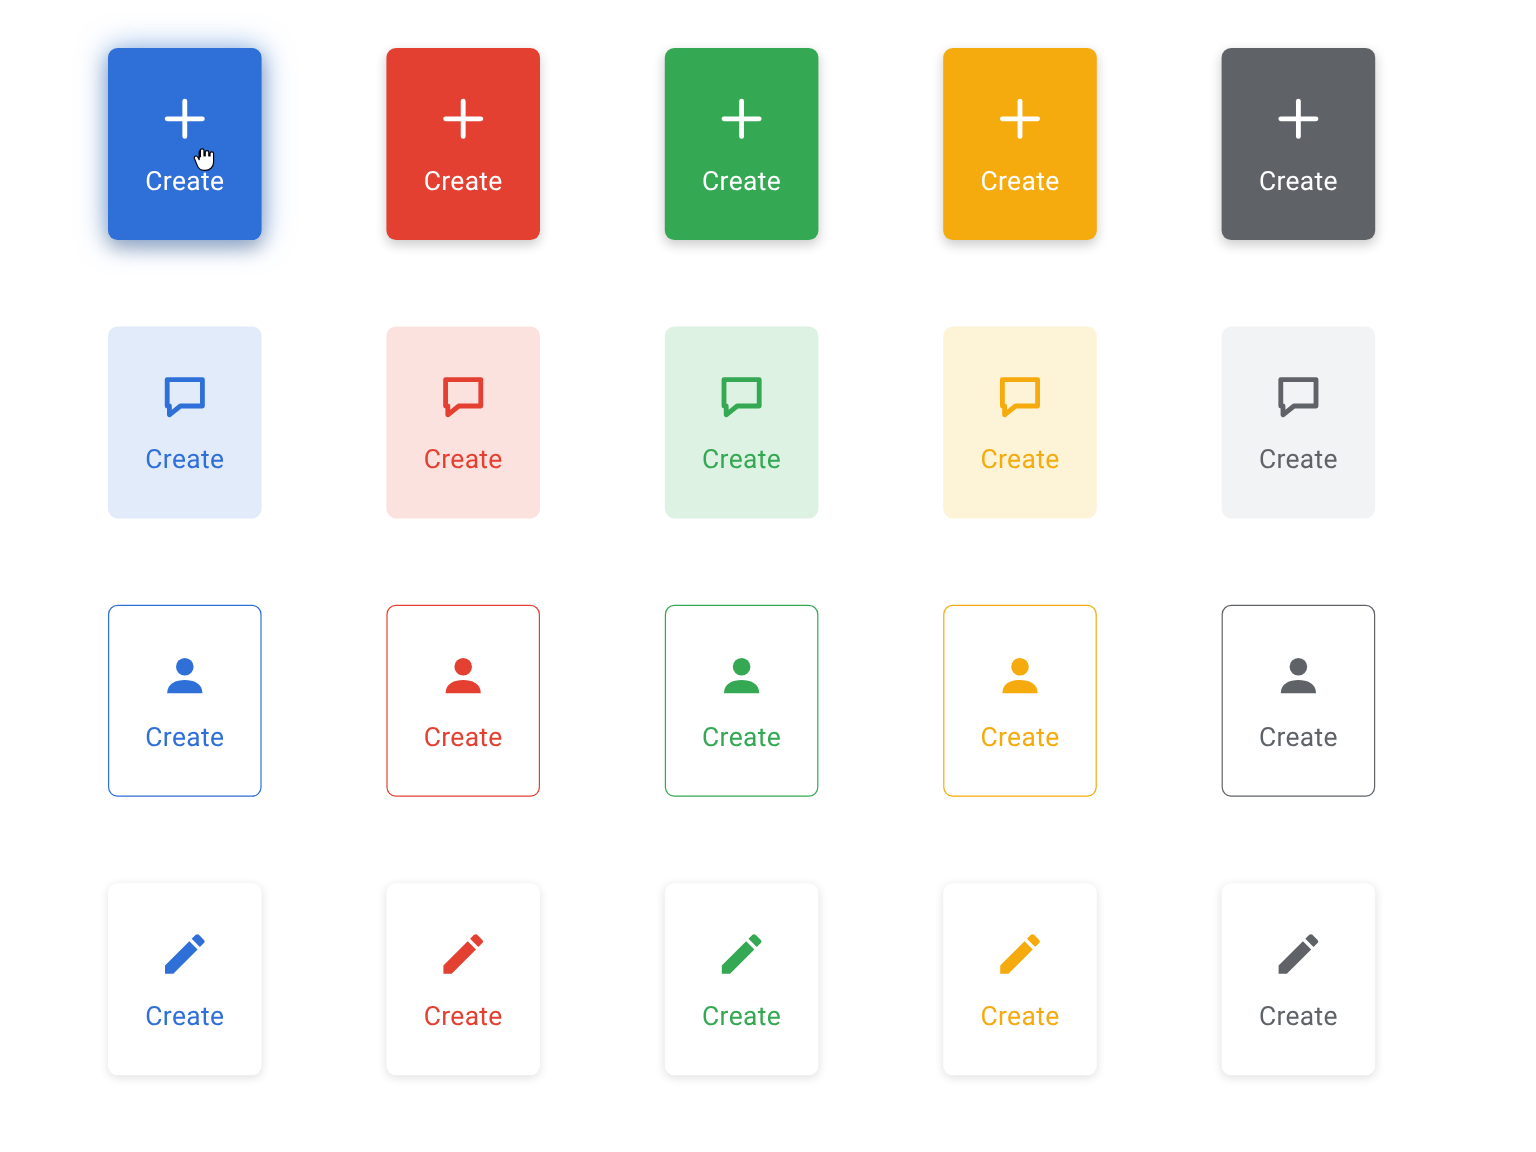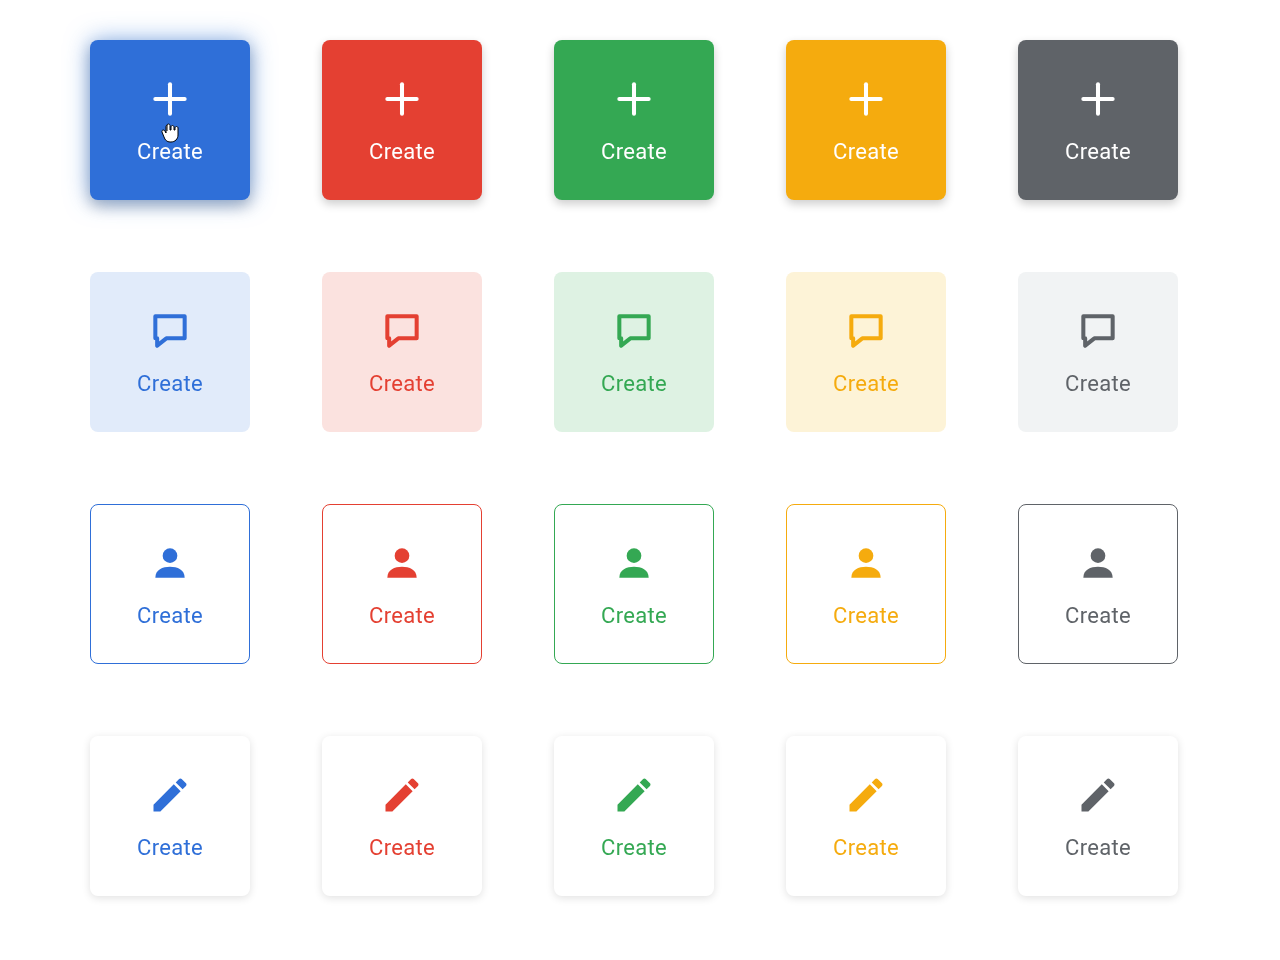--- a/index.html
+++ b/index.html
@@ -17,21 +17,21 @@
     
     .grid {
       display: grid;
       grid-template-columns: repeat(5, 160px);
       grid-template-rows: repeat(4, 160px);
       gap: 72px;
       justify-content: start;
     }
     
     .tile {
-      width: 160px;
+      width: 128px;
       height: 160px;
       border-radius: 8px;
       display: flex;
       flex-direction: column;
       align-items: center;
       justify-content: center;
       gap: 18px;
       cursor: pointer;
       font-size: 22px;
       font-weight: 400;

